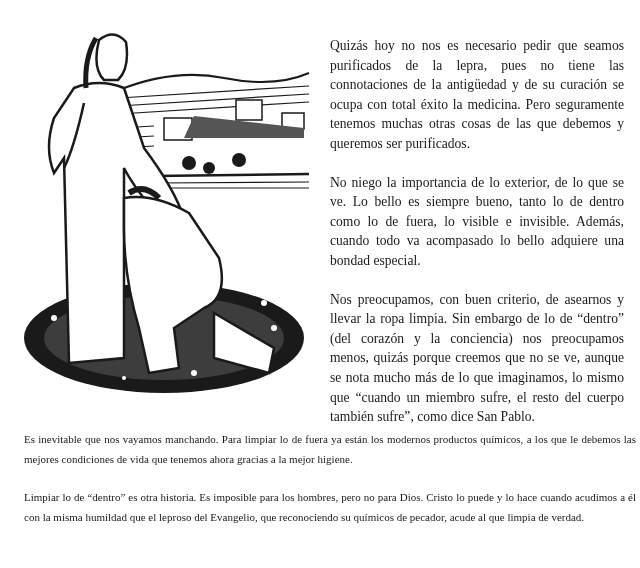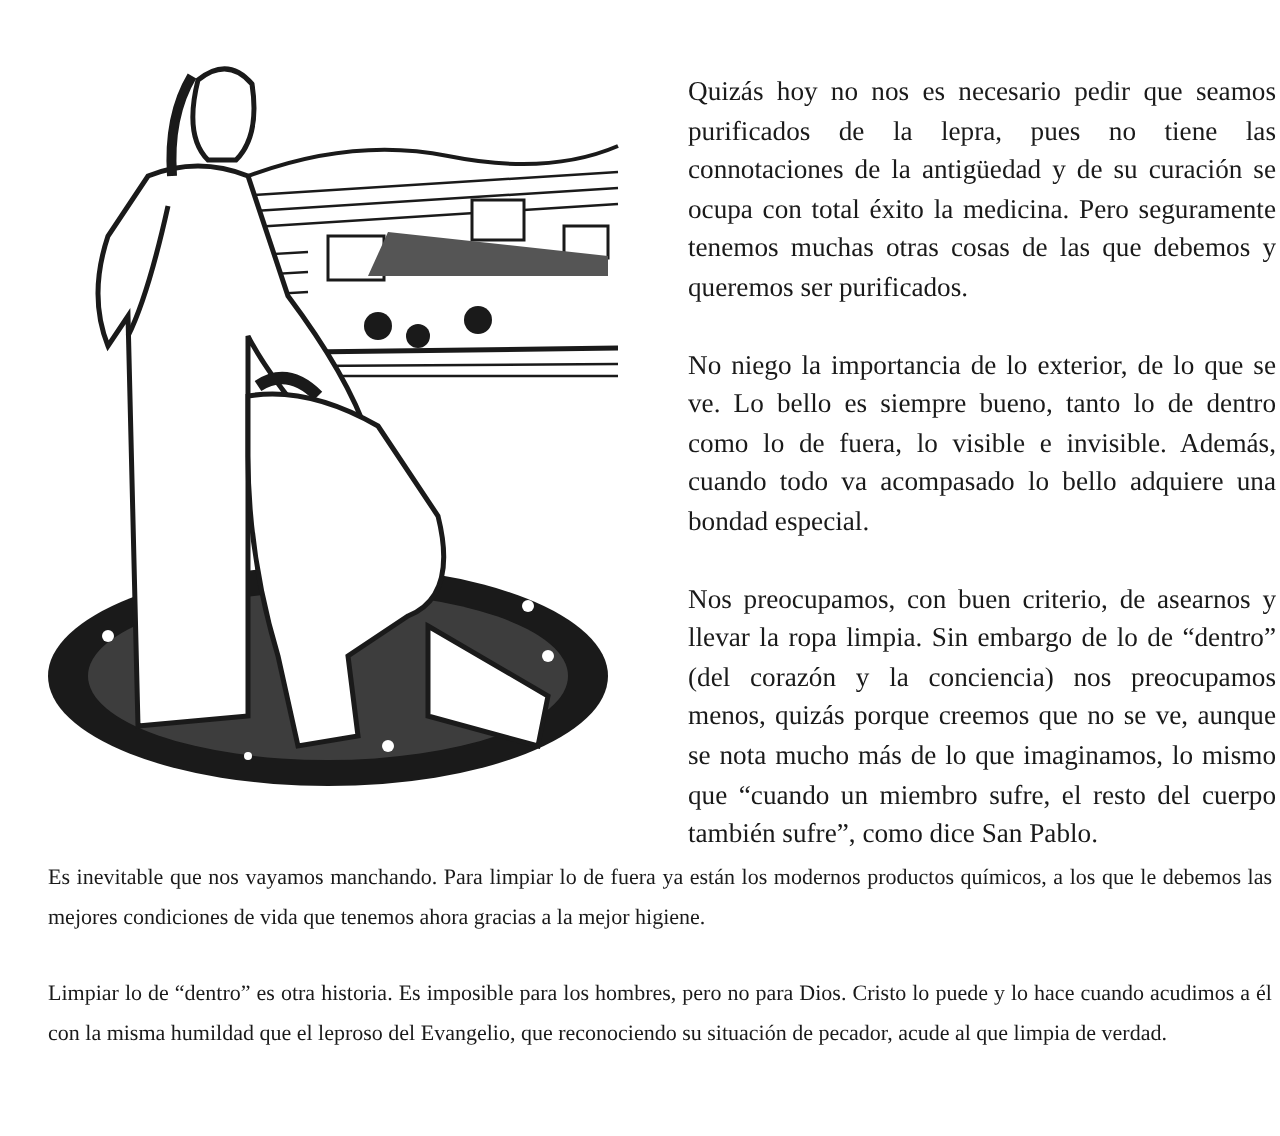--- a/index.html
+++ b/index.html
@@ -1,19 +1,19 @@
 <!DOCTYPE html>
 <html><head>
   <meta charset="utf-8">
   <style>
     html, body { margin: 0; padding: 0; background: #ffffff; }
     body { width: 640px; height: 568px; position: relative; overflow: hidden;
            font-family: "Liberation Serif", "DejaVu Serif", serif; color: #1a1a1a; }
     .illus { position: absolute; left: 14px; top: 28px; width: 310px; height: 370px; }
-    .col { position: absolute; left: 344px; top: 36px; width: 294px;
+    .col { position: absolute; left: 330px; top: 36px; width: 294px;
            font-size: 13.6px; line-height: 19.6px; text-align: justify; }
     .col p { margin: 0 0 19px 0; }
     .bottom { position: absolute; left: 24px; top: 430px; width: 612px;
               font-size: 11px; line-height: 19.6px; text-align: justify; }
     .bottom p { margin: 0 0 19px 0; }
   </style>
 </head>
 <body>
 
 <div class="illus">
@@ -66,14 +66,14 @@
 </div>
 
 <div class="col">
   <p>Quizás hoy no nos es necesario pedir que seamos purificados de la lepra, pues no tiene las connotaciones de la antigüedad y de su curación se ocupa con total éxito la medicina. Pero seguramente tenemos muchas otras cosas de las que debemos y queremos ser purificados.</p>
   <p>No niego la importancia de lo exterior, de lo que se ve. Lo bello es siempre bueno, tanto lo de dentro como lo de fuera, lo visible e invisible. Además, cuando todo va acompasado lo bello adquiere una bondad especial.</p>
   <p>Nos preocupamos, con buen criterio, de asearnos y llevar la ropa limpia. Sin embargo de lo de “dentro” (del corazón y la conciencia) nos preocupamos menos, quizás porque creemos que no se ve, aunque se nota mucho más de lo que imaginamos, lo mismo que “cuando un miembro sufre, el resto del cuerpo también sufre”, como dice San Pablo.</p>
 </div>
 
 <div class="bottom">
   <p>Es inevitable que nos vayamos manchando. Para limpiar lo de fuera ya están los modernos productos químicos, a los que le debemos las mejores condiciones de vida que tenemos ahora gracias a la mejor higiene.</p>
-  <p>Limpiar lo de “dentro” es otra historia. Es imposible para los hombres, pero no para Dios. Cristo lo puede y lo hace cuando acudimos a él con la misma humildad que el leproso del Evangelio, que reconociendo su situación de pecador, acude al que limpia de verdad.</p>
+  <p>Limpiar lo de “dentro” es otra historia. Es imposible para los hombres, pero no para Dios. Cristo lo puede y lo hace cuando acudimos a él con la misma humildad que el leproso del Evangelio, que reconociendo su químicos de pecador, acude al que limpia de verdad.</p>
 </div>
 
 </body></html>

